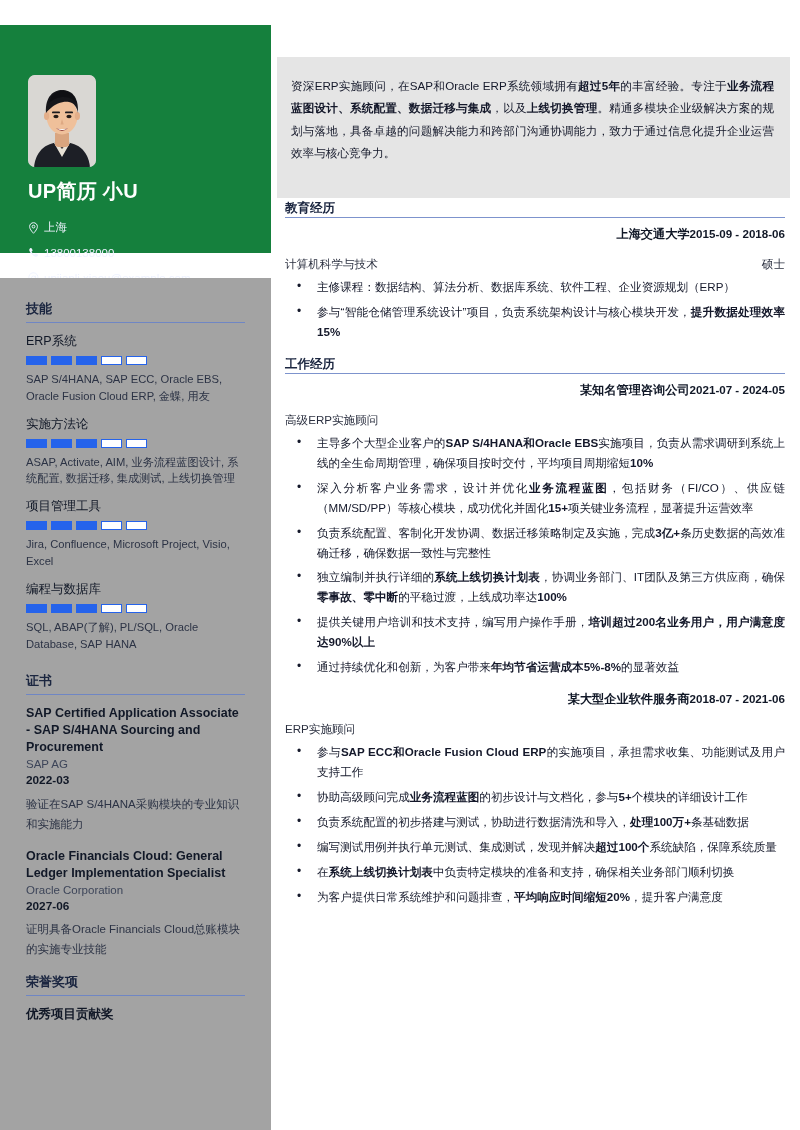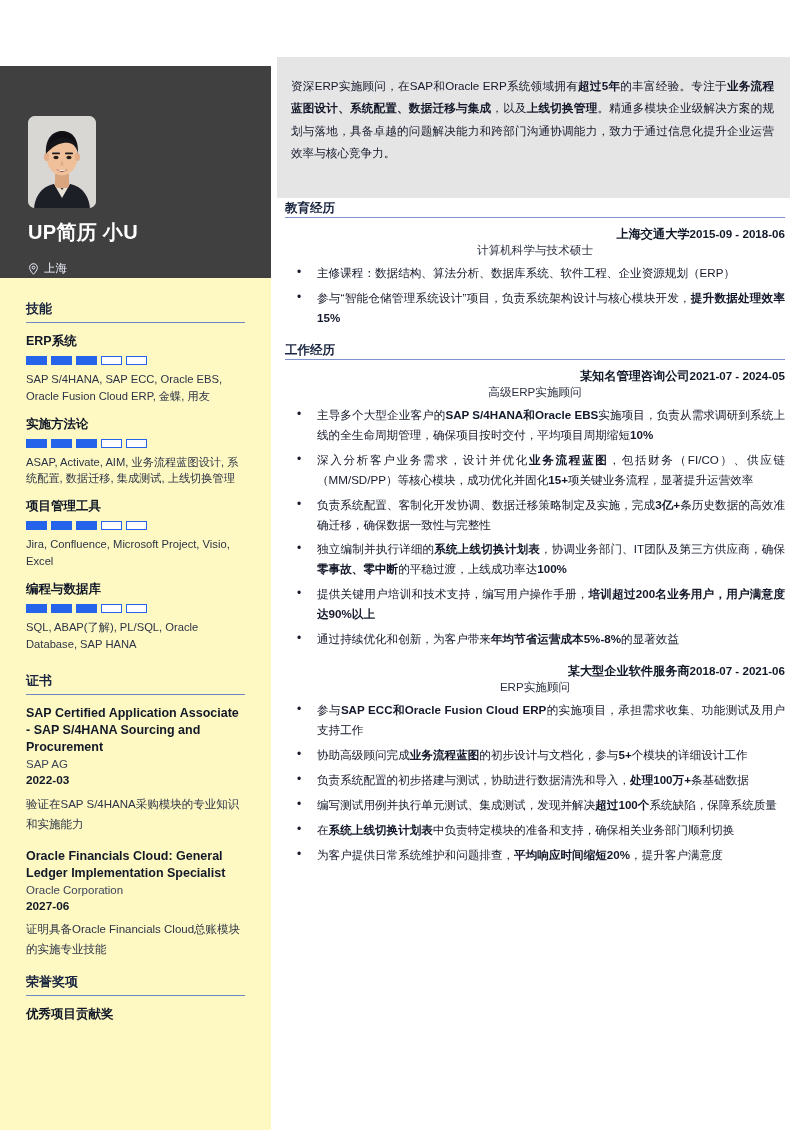--- a/index.html
+++ b/index.html
@@ -18,22 +18,21 @@
   
   .left-col {
     position: absolute;
     left: 0; top: 0;
     width: 271px; height: 1130px;
   }
   .header-block {
     position: absolute;
     left: 0; top: 25px;
     width: 271px; height: 228px;
-    background: #404040;
-    margin-top: 41px;
+    background: #15803d;
   }
   .photo {
     position: absolute;
     left: 28px; top: 50px;
     width: 68px; height: 92px;
     border-radius: 7px;
     overflow: hidden;
     background: #d8d6d2;
   }
   .photo svg { display: block; width: 68px; height: 92px; }
@@ -67,38 +66,38 @@
     color: #eef2ff;
   }
   .contact-row .ico svg { display:block; }
   .contact-row .txt { white-space: nowrap; }
 
   .sidebar-body {
     position: absolute;
     left: 0; top: 278px;
     width: 271px;
     height: 852px;
-    background: #fef9c3;
+    background: #a3a3a3;
     padding: 22px 26px 0 26px;
   }
 
   .side-sec-title {
     font-size: 13px;
     font-weight: bold;
     color: #1b2640;
     padding-bottom: 4px;
     border-bottom: 1.6px solid #6f86c4;
     margin-bottom: 10px;
   }
   .side-sec-title.gap { margin-top: 20px; }
 
   .skill-group { margin-bottom: 11px; }
   .skill-name {
     font-size: 12.5px;
-    font-weight: bold;
+    font-weight: normal;
     color: #111827;
     margin-bottom: 6px;
   }
   .skill-bar {
     display: flex;
     gap: 4px;
     margin-bottom: 6px;
   }
   .seg {
     width: 21px; height: 9px;
@@ -184,23 +183,23 @@
     color: #111827;
   }
   .entry-date {
     font-size: 11.6px;
     font-weight: bold;
     color: #111827;
     white-space: nowrap;
   }
   .entry-line2 {
     display: flex;
-    justify-content: center;
+    justify-content: space-between;
     align-items: baseline;
-    margin-top: 0px;
+    margin-top: 14px;
   }
   .entry-role {
     font-size: 11.6px;
     color: #2b3040;
   }
   .entry-degree {
     font-size: 11.6px;
     color: #2b3040;
     white-space: nowrap;
   }

